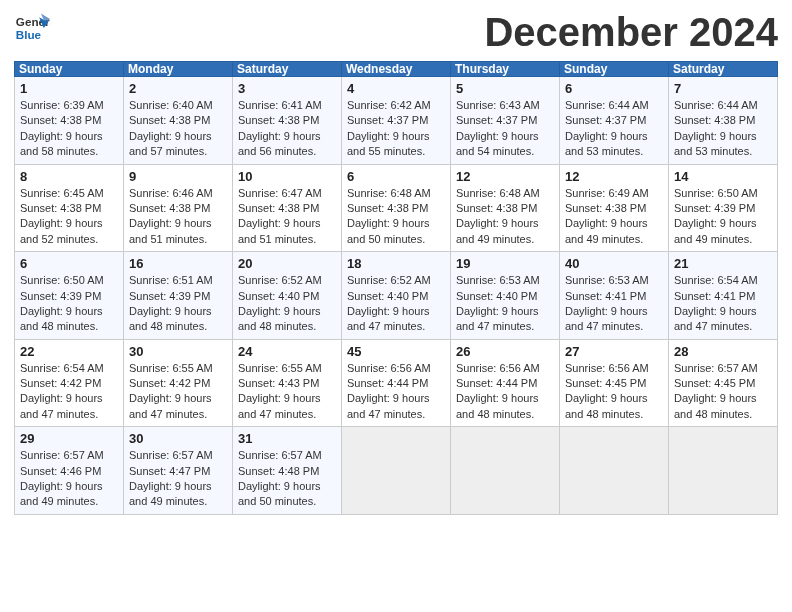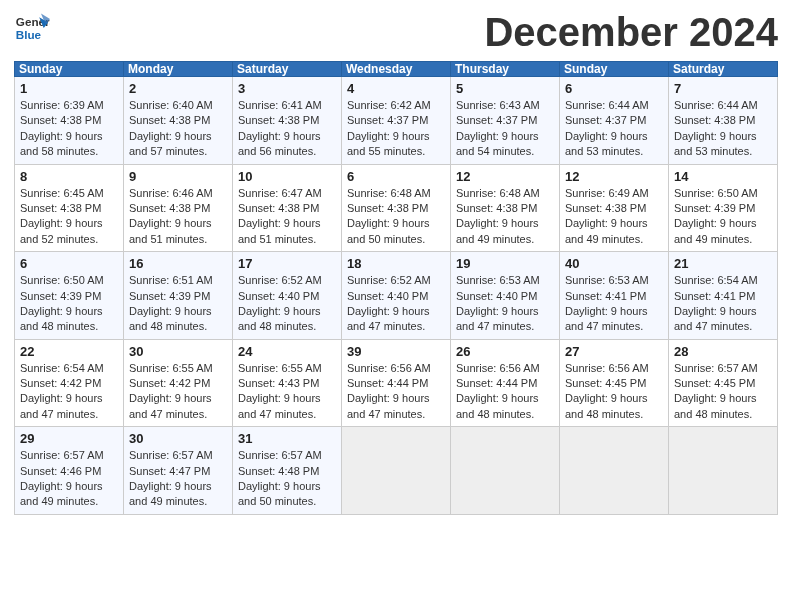--- a/index.html
+++ b/index.html
@@ -241,21 +241,21 @@
       </td>
           <td>
         <span class="day-num">16</span>
         <div class="cell-text">
           Sunrise: 6:51 AM<br>
           Sunset: 4:39 PM<br>
           Daylight: 9 hours and 48 minutes.
         </div>
       </td>
           <td>
-        <span class="day-num">17</span>
+        <span class="day-num">20</span>
         <div class="cell-text">
           Sunrise: 6:52 AM<br>
           Sunset: 4:40 PM<br>
           Daylight: 9 hours and 48 minutes.
         </div>
       </td>
           <td>
         <span class="day-num">18</span>
         <div class="cell-text">
           Sunrise: 6:52 AM<br>
@@ -307,21 +307,21 @@
       </td>
           <td>
         <span class="day-num">24</span>
         <div class="cell-text">
           Sunrise: 6:55 AM<br>
           Sunset: 4:43 PM<br>
           Daylight: 9 hours and 47 minutes.
         </div>
       </td>
           <td>
-        <span class="day-num">39</span>
+        <span class="day-num">45</span>
         <div class="cell-text">
           Sunrise: 6:56 AM<br>
           Sunset: 4:44 PM<br>
           Daylight: 9 hours and 47 minutes.
         </div>
       </td>
           <td>
         <span class="day-num">26</span>
         <div class="cell-text">
           Sunrise: 6:56 AM<br>

